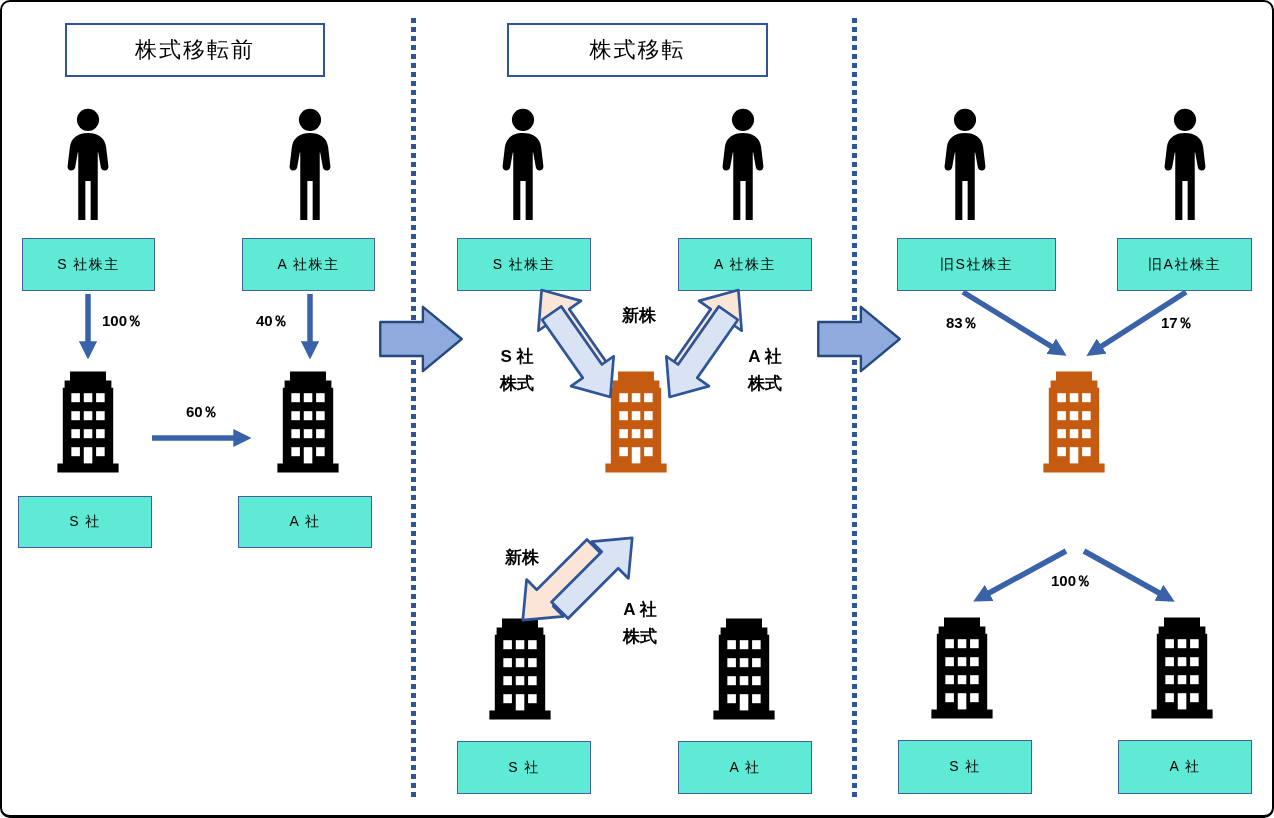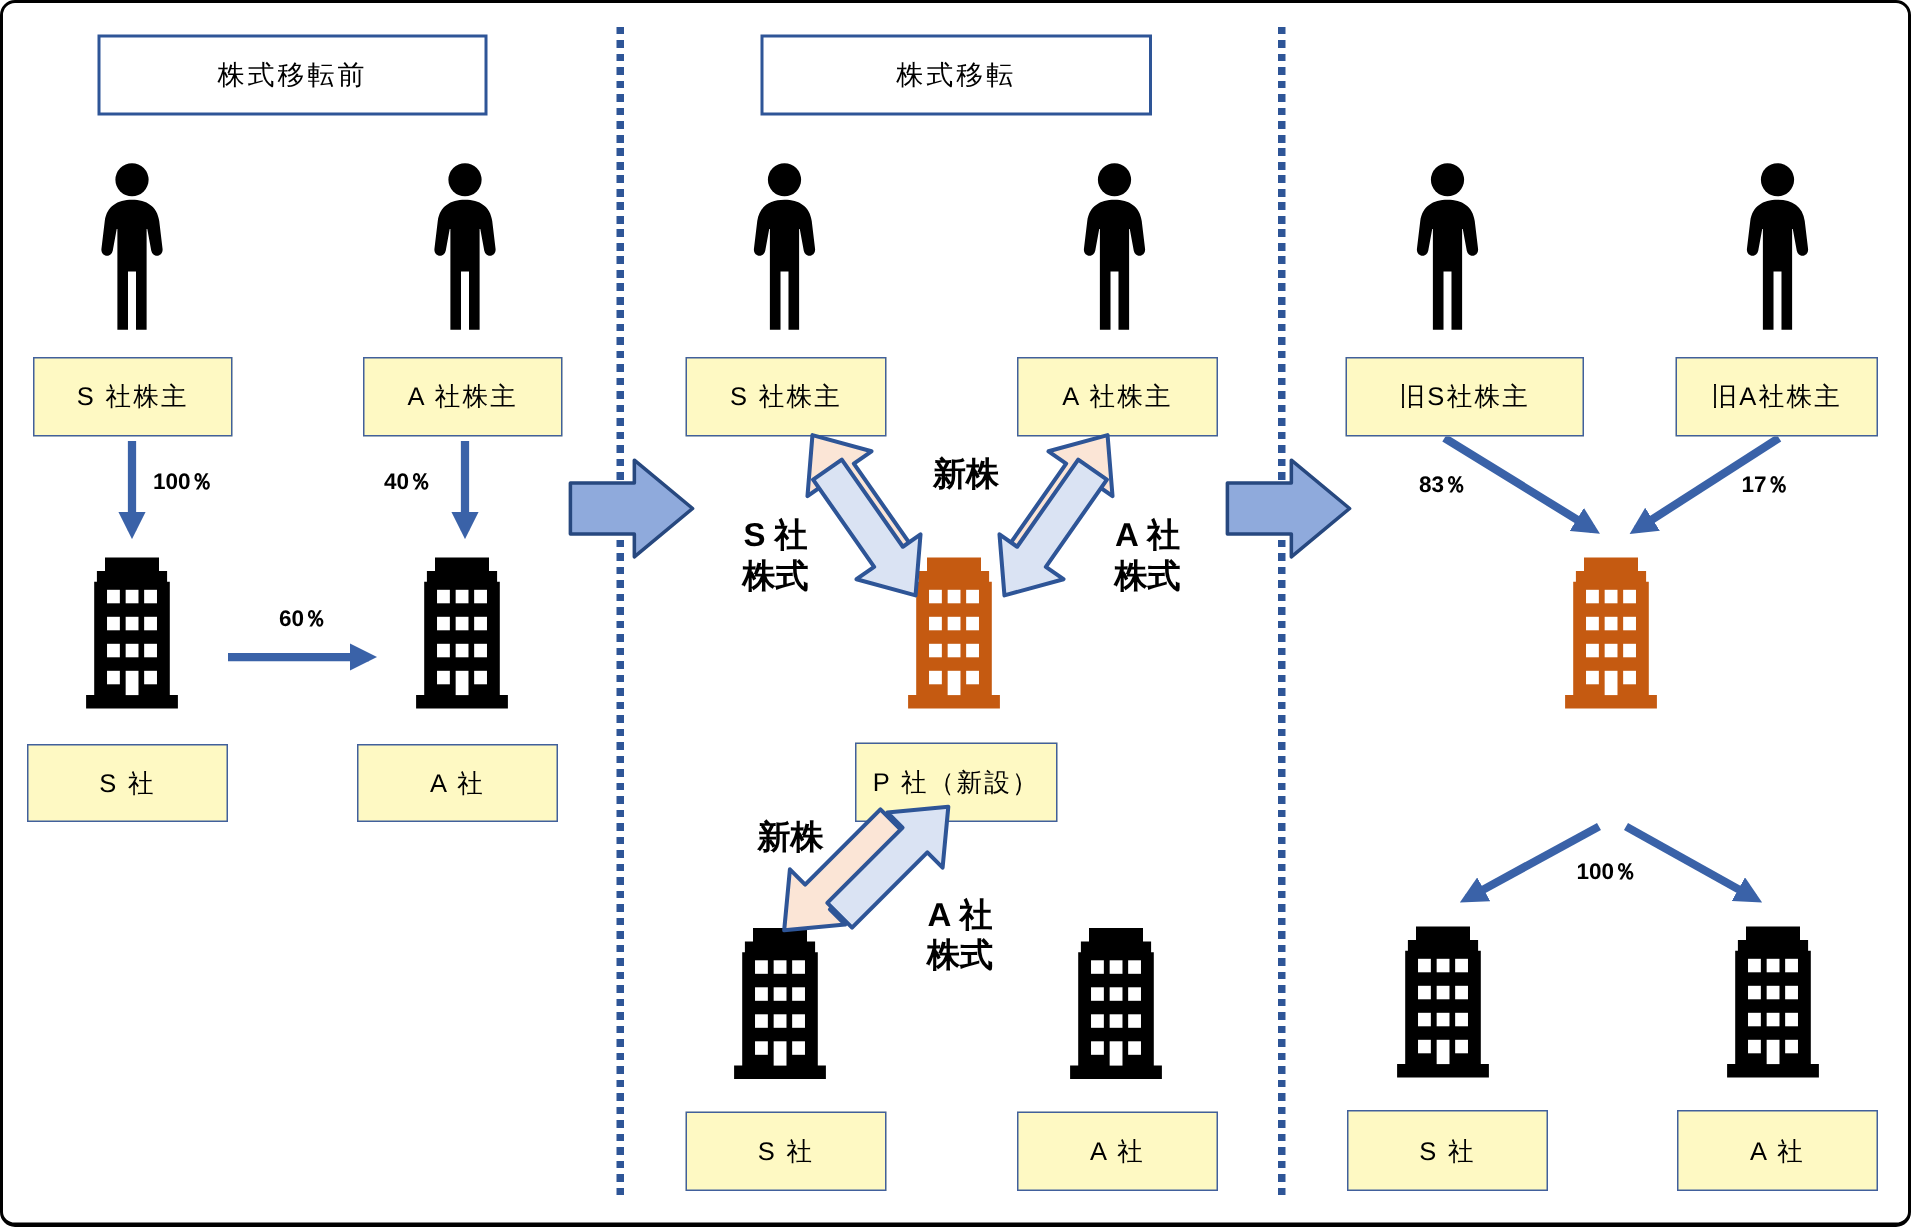--- a/index.html
+++ b/index.html
@@ -10,31 +10,31 @@
   }
   .frame {
     position:absolute; inset:0; border:2px solid #000; border-bottom-width:3px;
     border-radius:10px; box-sizing:border-box; pointer-events:none; z-index:9;
   }
   .divider {
     position:absolute; top:18px; height:782px; width:5px; z-index:1;
     background:repeating-linear-gradient(to bottom,#2e5597 0 5px,transparent 5px 9px);
   }
   .box {
-    position:absolute; box-sizing:border-box; background:#fef9c3;
+    position:absolute; box-sizing:border-box; background:#5eead4;
     border:1.5px solid #41609c; display:flex; align-items:center; justify-content:center;
-    font-size:17px; letter-spacing:1.5px; z-index:4; white-space:nowrap;
+    font-size:14px; letter-spacing:1.5px; z-index:4; white-space:nowrap;
   }
   .titlebox {
     position:absolute; box-sizing:border-box; background:#fff;
     border:2px solid #2e5597; display:flex; align-items:center; justify-content:center;
-    font-size:18px; letter-spacing:2px; z-index:4;
+    font-size:22px; letter-spacing:2px; z-index:4;
   }
   .pct { position:absolute; font-weight:bold; font-size:15px; z-index:5; white-space:nowrap; }
-  .alabel { position:absolute; font-weight:bold; font-size:22px; line-height:27px;
+  .alabel { position:absolute; font-weight:bold; font-size:17px; line-height:27px;
             text-align:center; z-index:6; white-space:nowrap; }
   svg.person { position:absolute; width:62px; height:122px; fill:#000; z-index:3; }
   svg.building { position:absolute; width:72px; height:112px; z-index:3; }
   svg.building.black  { color:#000; }
   svg.building.orange { color:#c55a11; }
   svg.bigarrow { position:absolute; width:88px; height:72px; z-index:7;
                  fill:#8faadc; stroke:#27487f; stroke-width:2.5; stroke-linejoin:round; }
   svg.fat { position:absolute; width:58px; height:106px; z-index:5;
             stroke:#2e5597; stroke-width:3; stroke-linejoin:round; }
   svg.fat.peach { fill:#fbe5d6; }
@@ -170,21 +170,20 @@
   </div>
   <div class="alabel" style="left:737px;top:343px;width:56px">
     <span>A 社</span><br>
     <span>株式</span>
   </div>
 
   <svg class="building orange" style="left:600px;top:366px">
       <use href="#sym-building"></use>
     </svg>
 
-  <div class="box" style="left:570px;top:495px;width:135px;height:53px">P 社（新設）</div>
 
   <svg class="fat peach" style="left:530px;top:531px;transform:rotate(-135deg)">
       <use href="#sym-fatarrow"></use>
     </svg>
   <svg class="fat blue" style="left:567px;top:521px;transform:rotate(45deg)">
       <use href="#sym-fatarrow"></use>
     </svg>
 
   <div class="alabel" style="left:505px;top:544px">新株</div>
   <div class="alabel" style="left:612px;top:596px;width:56px">

